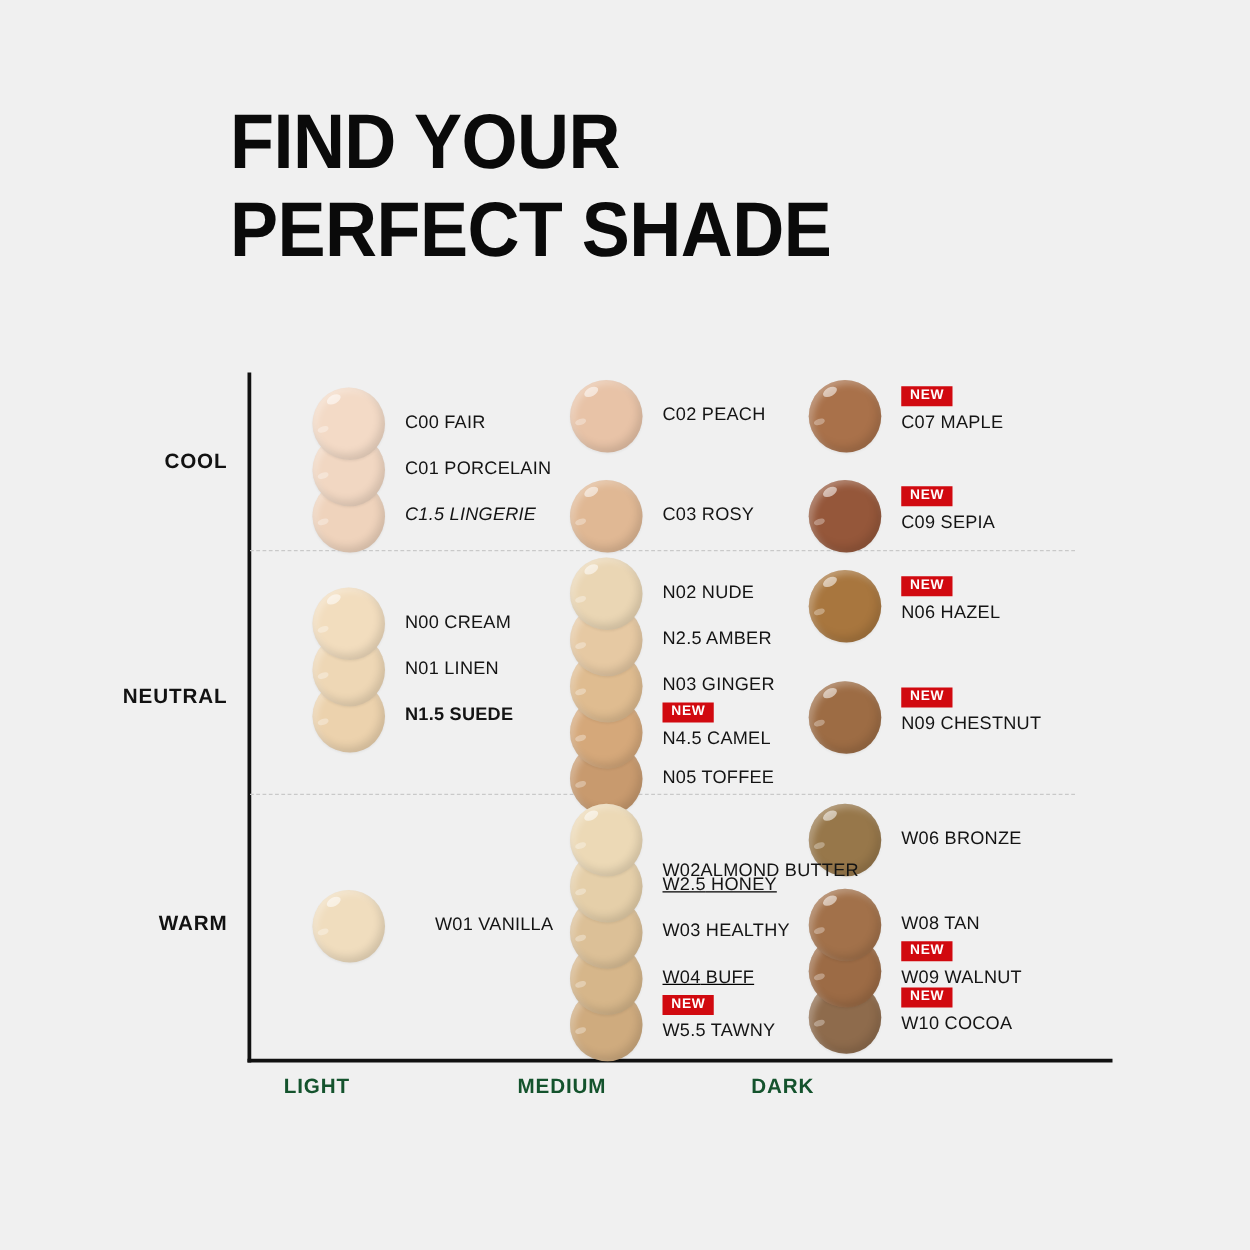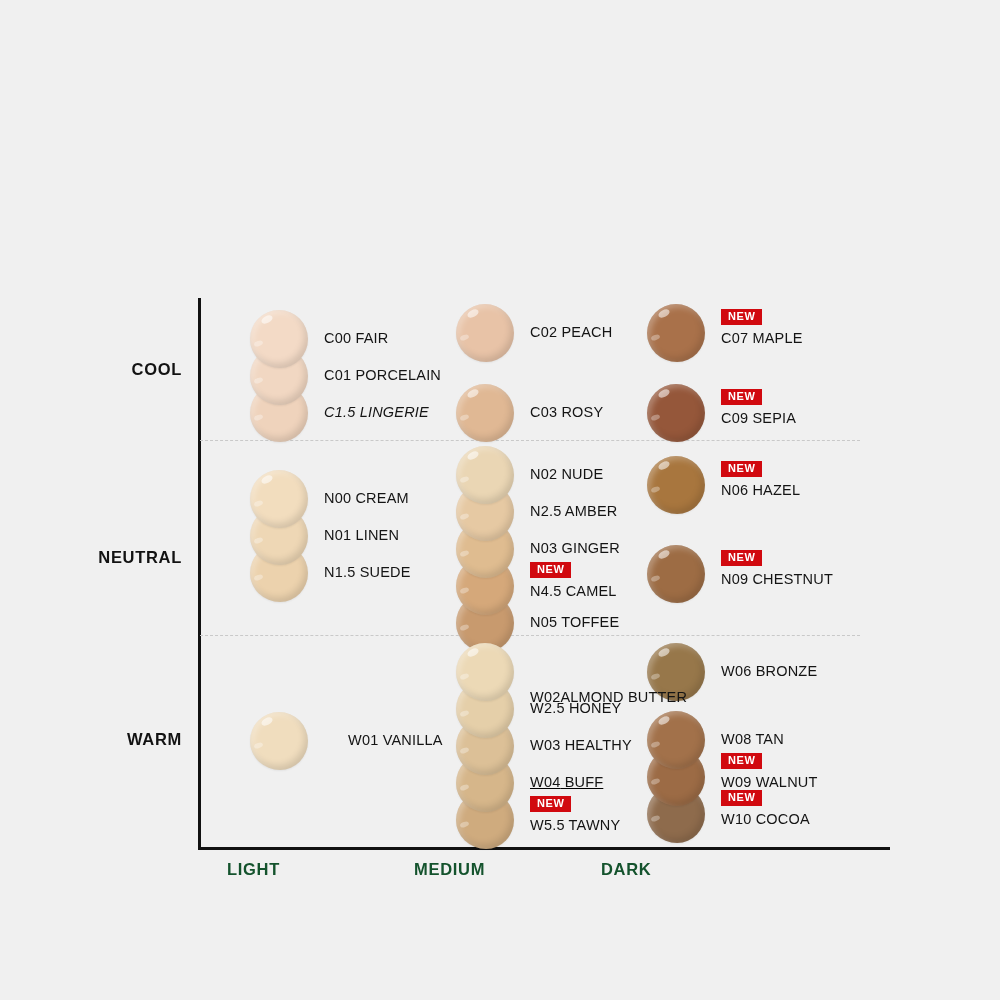--- a/index.html
+++ b/index.html
@@ -170,20 +170,24 @@
     font-size: 14.5px;
     color: #141414;
     letter-spacing: 0.2px;
   }
 </style>
 </head>
 <body>
 
 <div id="root">
 
+  <div class="title-block">
+    <div class="title-line">FIND YOUR</div>
+    <div class="title-line">PERFECT SHADE</div>
+  </div>
 
   <div class="chart">
     <div class="axis-y"></div>
     <div class="axis-x"></div>
     <div class="divider d1"></div>
     <div class="divider d2"></div>
 
     <div class="tone-label tone-cool">COOL</div>
     <div class="tone-label tone-neutral">NEUTRAL</div>
     <div class="tone-label tone-warm">WARM</div>
@@ -246,21 +250,21 @@
           </div>
           <div class="blob-wrap" style="top: 37px; z-index: 99;">
             <div class="blob" style="background: rgb(238, 215, 181);"></div>
           </div>
           <div class="label-stack" style="top: 57px; z-index: 300;">
             <div class="line"><span class="code">N01</span><span class="name"> LINEN</span></div>
           </div>
           <div class="blob-wrap" style="top: 74px; z-index: 98;">
             <div class="blob" style="background: rgb(236, 210, 173);"></div>
           </div>
-          <div class="label-stack" style="top: 94px; z-index: 300;">
+          <div class="label-stack" style="top: 94px; z-index: 300; font-weight: bold;">
             <div class="line"><span class="code">N1.5</span><span class="name"> SUEDE</span></div>
           </div>
         </div>
         <div class="group" style="left: 258px; top: 148px;">
           <div class="blob-wrap" style="top: 0px; z-index: 100;">
             <div class="blob" style="background: rgb(234, 214, 180);"></div>
           </div>
           <div class="label-stack" style="top: 20px; z-index: 300;">
             <div class="line"><span class="code">N02</span><span class="name"> NUDE</span></div>
           </div>
@@ -308,21 +312,21 @@
         <div class="group" style="left: 258px; top: 345px;">
           <div class="blob-wrap" style="top: 0px; z-index: 100;">
             <div class="blob" style="background: rgb(236, 217, 182);"></div>
           </div>
           <div class="label-stack" style="top: 10px; z-index: 300; margin-top: 36px;">
             <div class="line"><span class="code">W02</span><span class="name-block">ALMOND BUTTER</span></div>
           </div>
           <div class="blob-wrap" style="top: 37px; z-index: 99;">
             <div class="blob" style="background: rgb(229, 207, 169);"></div>
           </div>
-          <div class="label-stack" style="top: 57px; z-index: 300;">
+          <div class="label-stack" style="top: 57px; z-index: 300; text-decoration: underline;">
             <div class="line"><span class="code">W2.5</span><span class="name"> HONEY</span></div>
           </div>
           <div class="blob-wrap" style="top: 74px; z-index: 98;">
             <div class="blob" style="background: rgb(220, 192, 151);"></div>
           </div>
           <div class="label-stack" style="top: 94px; z-index: 300;">
             <div class="line"><span class="code">W03</span><span class="name"> HEALTHY</span></div>
           </div>
           <div class="blob-wrap" style="top: 111px; z-index: 97;">
             <div class="blob" style="background: rgb(214, 182, 138);"></div>

